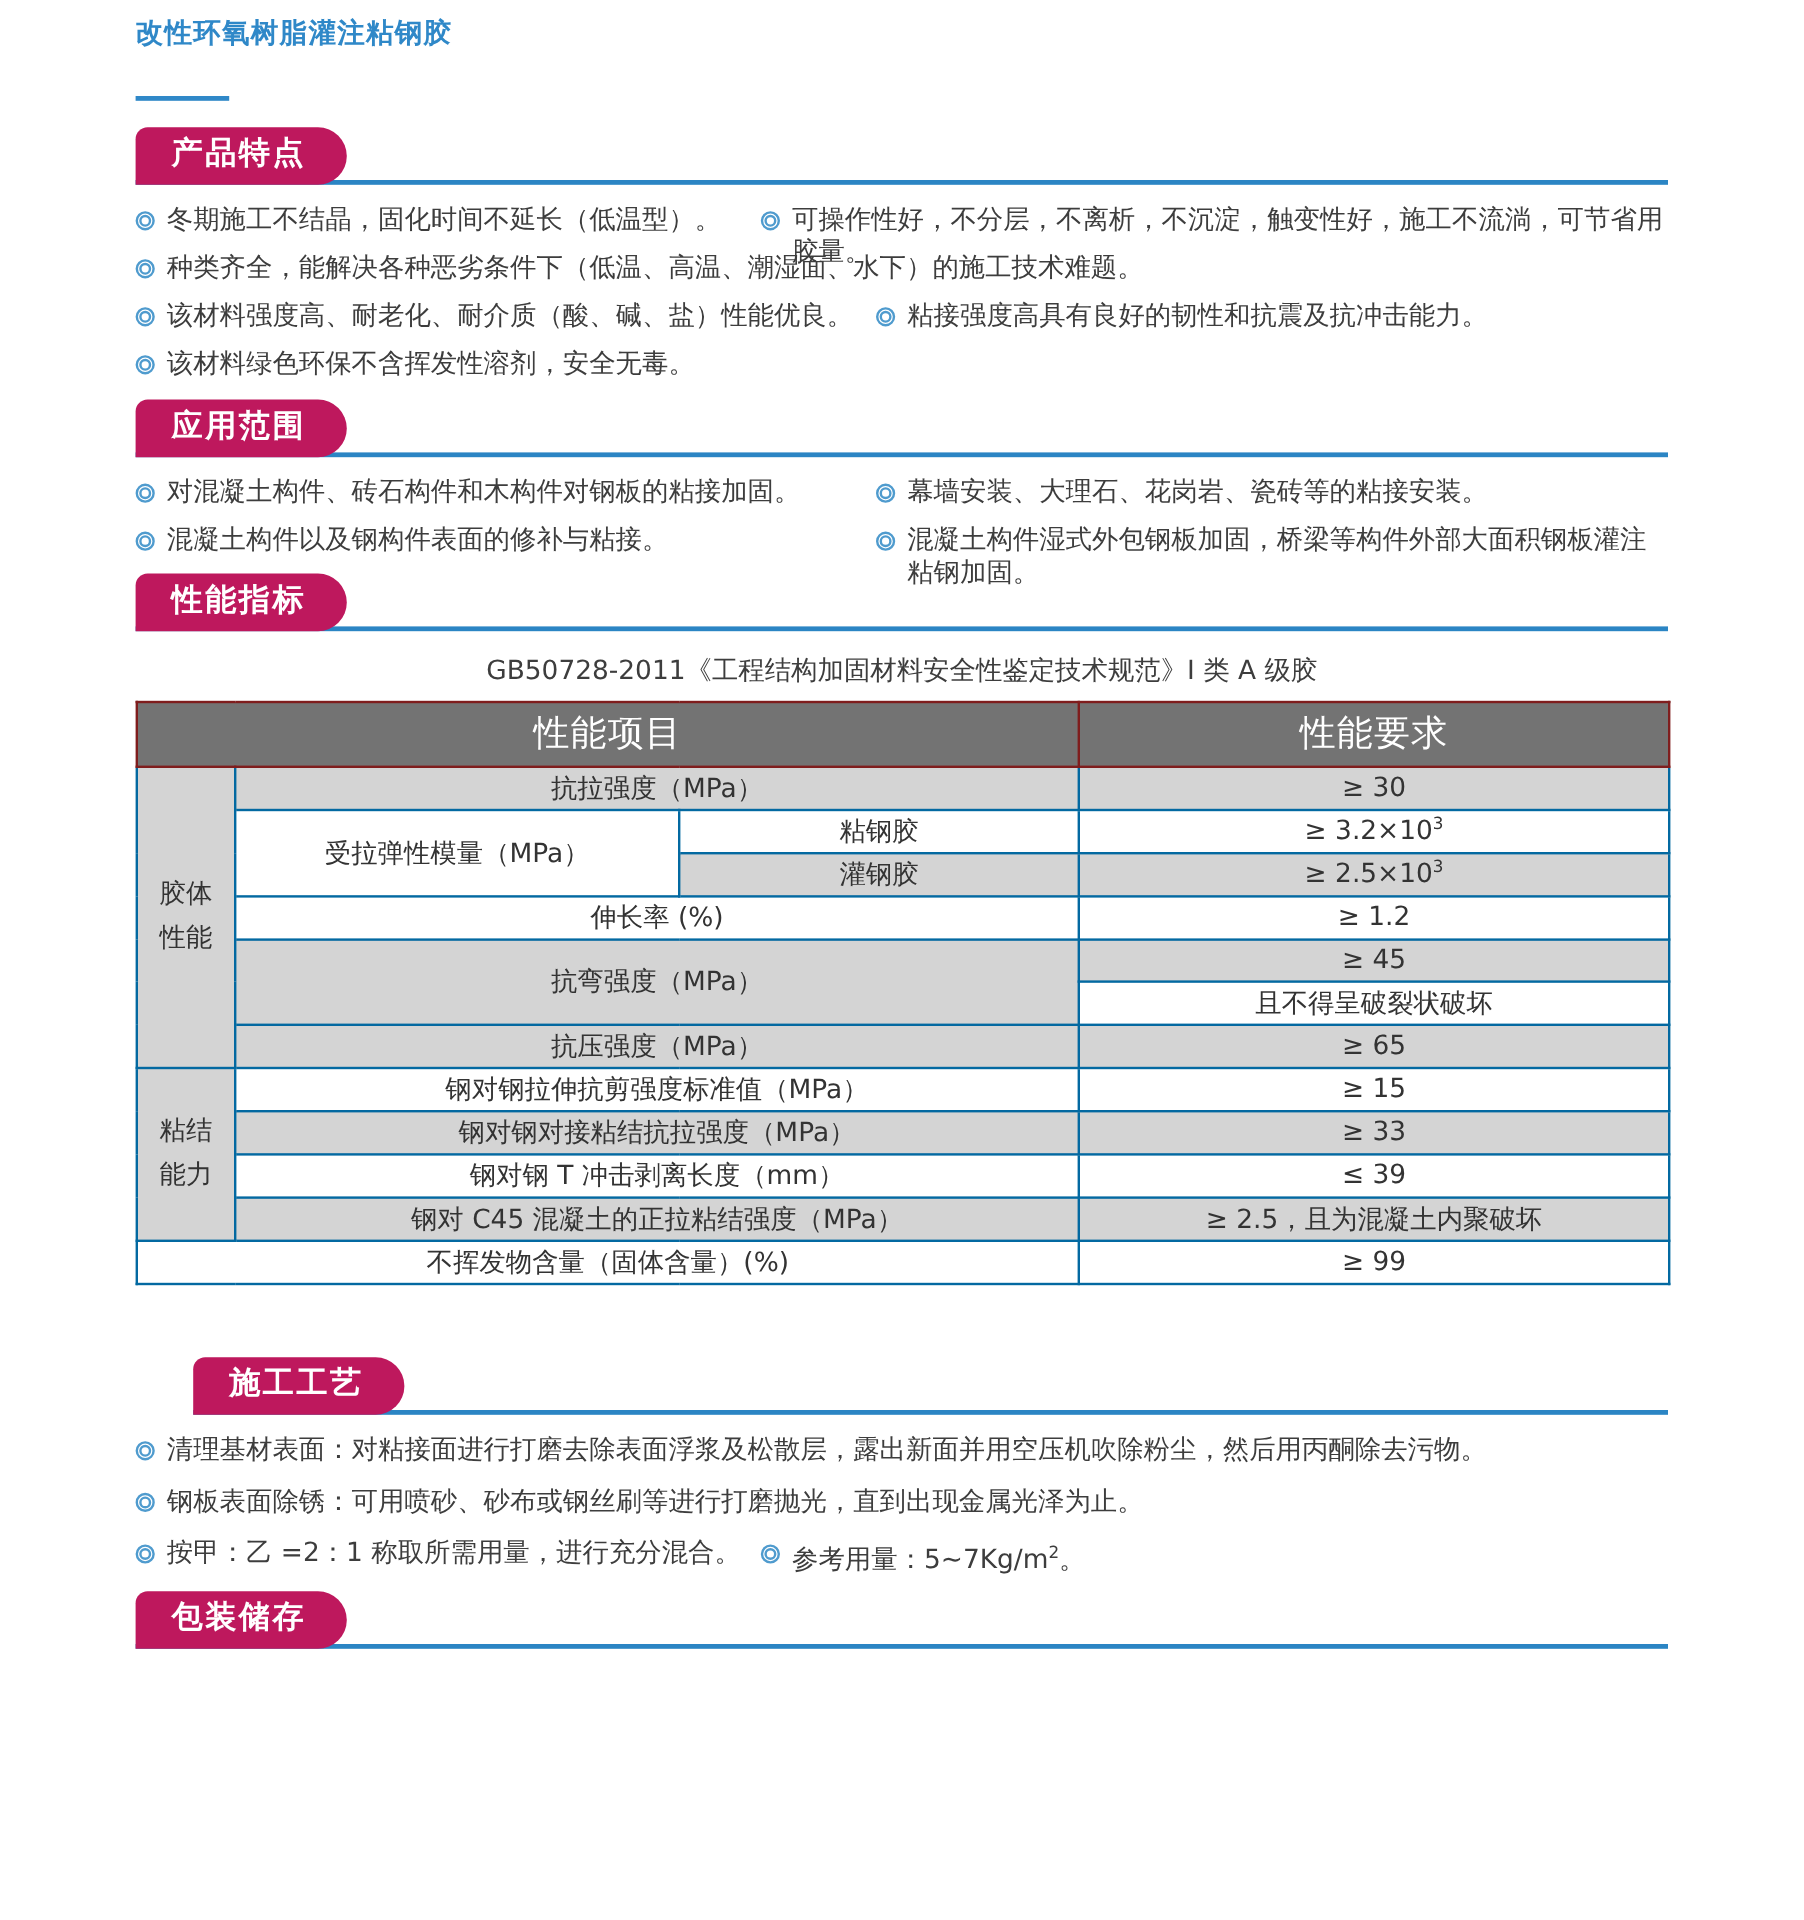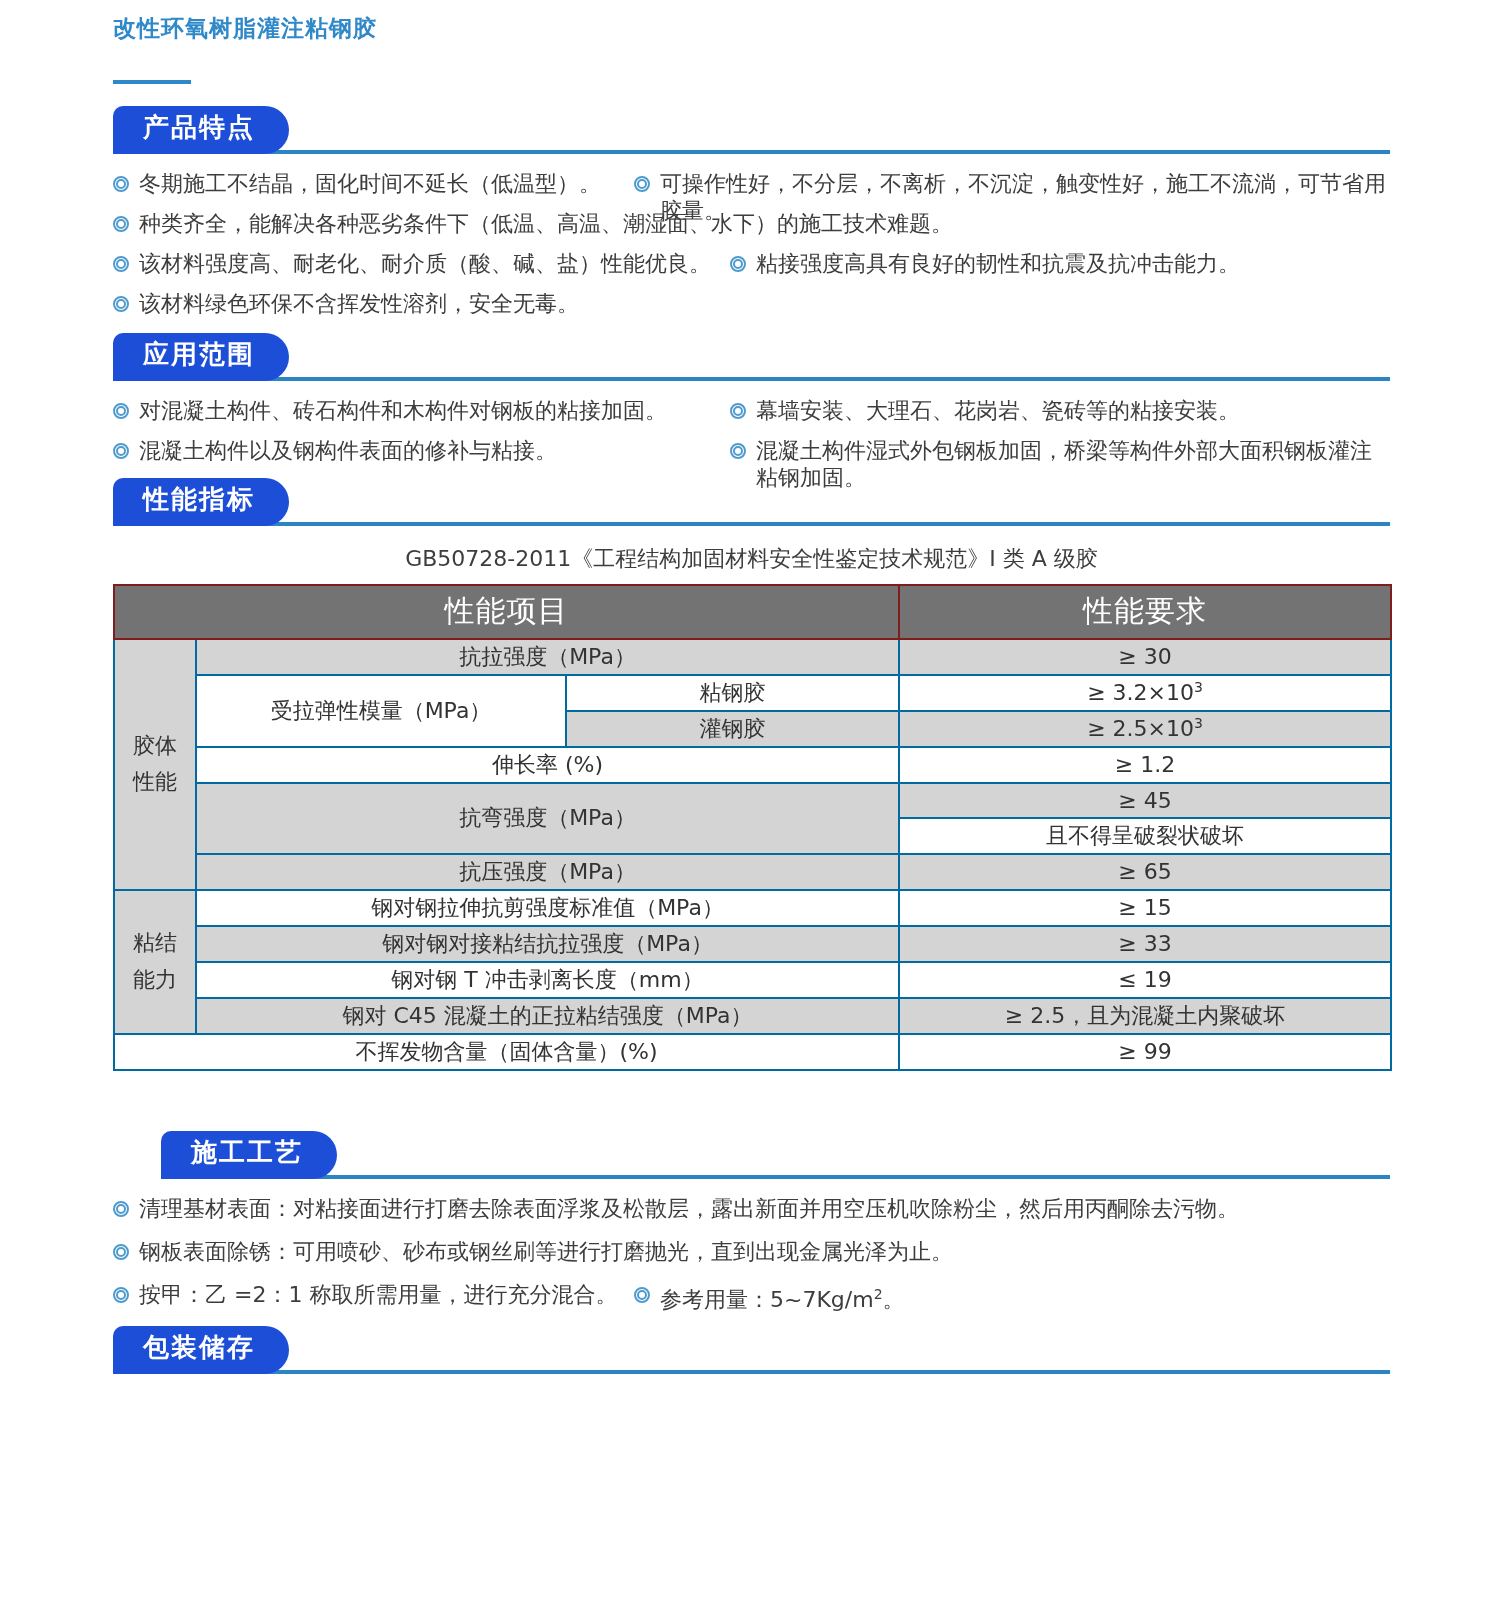--- a/index.html
+++ b/index.html
@@ -17,21 +17,21 @@
 
   
   .intro { margin-top:34px; padding-left:37px; font-size:22px; line-height:44px; color:#3d3d3d; }
   .intro p { margin:0; }
 
   
   .section-header { position:relative; height:48px; }
   .section-rule { position:absolute; left:0; right:0; bottom:0; height:4px; background:#2b85c4; }
   .section-badge {
     position:absolute; left:0; bottom:0; height:48px; min-width:176px;
-    background:#1d4ed8; color:#ffffff; font-size:26px; font-weight:bold;
+    background:#be185d; color:#ffffff; font-size:26px; font-weight:bold;
     display:flex; align-items:center; justify-content:center; padding:0 34px 4px 30px;
     border-radius:10px 24px 24px 0; letter-spacing:2px;font-family:Liberation Serif, serif;
   }
 
   
   .b-list { margin-top:16px; font-size:22px; }
   .b-row { position:relative; margin-bottom:13px; min-height:27px; }
   .b-item { display:flex; align-items:flex-start; gap:10px; line-height:27px; }
   .b-item.abs { position:absolute; top:0; }
   .bullseye { flex:0 0 auto; width:16px; height:16px; margin-top:6px; border:2px solid #4f9bce; border-radius:50%; position:relative; }
@@ -192,21 +192,21 @@
         <td rowspan="4" class="group">粘结能力</td>
         <td colspan="2">钢对钢拉伸抗剪强度标准值（MPa）</td>
         <td>≥ 15</td>
       </tr>
       <tr class="gray">
         <td colspan="2">钢对钢对接粘结抗拉强度（MPa）</td>
         <td>≥ 33</td>
       </tr>
       <tr class="white">
         <td colspan="2">钢对钢 T 冲击剥离长度（mm）</td>
-        <td>≤ 19</td>
+        <td>≤ 39</td>
       </tr>
       <tr class="gray">
         <td colspan="2">钢对 C45 混凝土的正拉粘结强度（MPa）</td>
         <td>≥ 2.5，且为混凝土内聚破坏</td>
       </tr>
       <tr class="white">
         <td colspan="3">不挥发物含量（固体含量）(%)</td>
         <td>≥ 99</td>
       </tr>
     </tbody>

